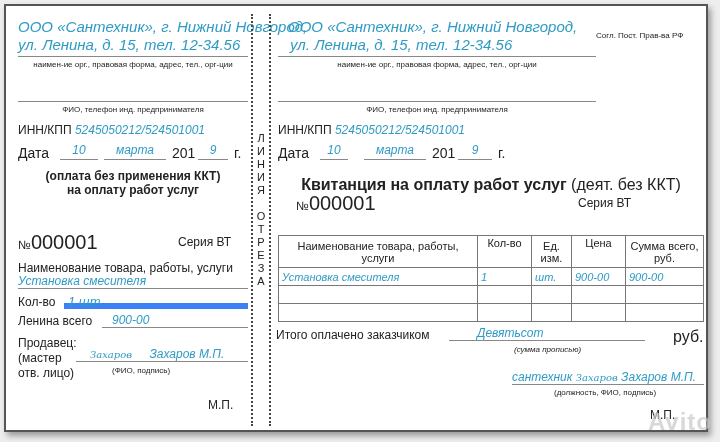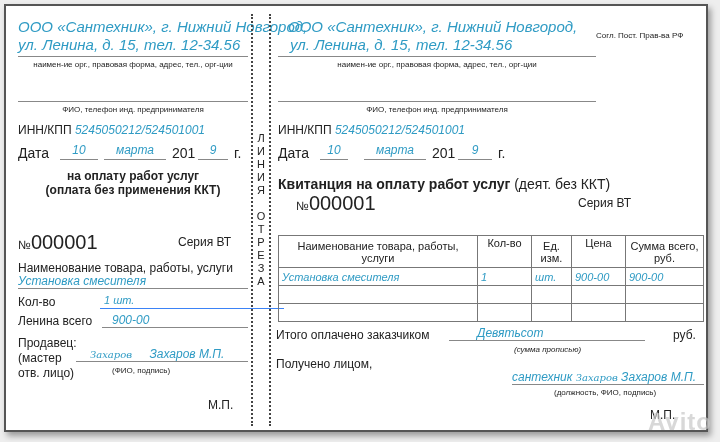--- a/index.html
+++ b/index.html
@@ -46,34 +46,34 @@
     <div class="abs" style="left:12px;top:139px;font-size:14px;width:232px;height:20px;">
       <span class="abs" style="left:0;top:0;">Дата</span>
       <span class="abs blue" style="left:42px;top:-2px;width:38px;text-align:center;font-size:12px;border-bottom:1px solid #888;height:17px;">10</span>
       <span class="abs blue" style="left:86px;top:-2px;width:62px;text-align:center;font-size:12px;border-bottom:1px solid #888;height:17px;">марта</span>
       <span class="abs" style="left:154px;top:0;">201</span>
       <span class="abs blue" style="left:180px;top:-2px;width:30px;text-align:center;font-size:12px;border-bottom:1px solid #888;height:17px;">9</span>
       <span class="abs" style="left:216px;top:0;">г.</span>
     </div>
 
     <div class="abs" style="left:12px;top:163px;width:230px;text-align:center;font-size:12px;font-weight:bold;line-height:14px;">
+      <div>(оплата без применения ККТ)</div>
       <div>на оплату работ услуг</div>
-      <div>(оплата без применения ККТ)</div>
     </div>
 
     <div class="abs" style="left:12px;top:225px;">
       <span style="font-size:12px;">№</span><span style="font-size:20px;">000001</span>
     </div>
     <div class="abs" style="left:172px;top:229px;font-size:12px;">Серия ВТ</div>
 
     <div class="abs" style="left:12px;top:255px;font-size:12px;">Наименование товара, работы, услуги</div>
     <div class="abs blue" style="left:12px;top:268px;width:230px;font-size:12px;border-bottom:1px solid #888;height:15px;">Установка смесителя</div>
 
     <div class="abs" style="left:12px;top:289px;font-size:12px;">Кол-во</div>
-    <div class="abs blue" style="left:58px;top:288px;width:184px;font-size:11px;border-bottom:1px solid #3b82f6;height:15px;padding-left:4px;margin-left:36px;">1 шт.</div>
+    <div class="abs blue" style="left:58px;top:288px;width:184px;font-size:13px;border-bottom:6px solid #3b82f6;height:15px;padding-left:4px;">1 шт.</div>
 
     <div class="abs" style="left:12px;top:308px;font-size:12px;">Ленина всего</div>
     <div class="abs blue" style="left:96px;top:307px;width:146px;font-size:12px;border-bottom:1px solid #888;height:15px;padding-left:10px;">900-00</div>
 
     <div class="abs" style="left:12px;top:330px;font-size:12px;line-height:15px;">
       <div>Продавец:</div>
       <div>(мастер</div>
       <div>отв. лицо)</div>
     </div>
     <div class="abs" style="left:70px;top:341px;width:172px;border-bottom:1px solid #888;height:15px;font-size:12px;">
@@ -123,21 +123,21 @@
 
     <div class="abs" style="left:272px;top:139px;font-size:14px;width:232px;height:20px;">
       <span class="abs" style="left:0;top:0;">Дата</span>
       <span class="abs blue" style="left:42px;top:-2px;width:28px;text-align:center;font-size:12px;border-bottom:1px solid #888;height:17px;">10</span>
       <span class="abs blue" style="left:86px;top:-2px;width:62px;text-align:center;font-size:12px;border-bottom:1px solid #888;height:17px;">марта</span>
       <span class="abs" style="left:154px;top:0;">201</span>
       <span class="abs blue" style="left:180px;top:-2px;width:34px;text-align:center;font-size:12px;border-bottom:1px solid #888;height:17px;">9</span>
       <span class="abs" style="left:220px;top:0;">г.</span>
     </div>
 
-    <div class="abs" style="left:272px;top:170px;width:426px;font-size:14px;">
+    <div class="abs" style="left:272px;top:170px;width:426px;text-align:center;font-size:16px;">
       <span style="font-weight:bold;">Квитанция на оплату работ услуг</span>
       <span>(деят. без ККТ)</span>
     </div>
 
     <div class="abs" style="left:290px;top:186px;">
       <span style="font-size:12px;">№</span><span style="font-size:20px;">000001</span>
     </div>
     <div class="abs" style="left:572px;top:190px;font-size:12px;">Серия ВТ</div>
 
     <table class="items">
@@ -170,25 +170,24 @@
           <td></td>
           <td></td>
           <td></td>
           <td></td>
         </tr>
       </tbody>
     </table>
 
     <div class="abs" style="left:270px;top:322px;font-size:12px;">Итого оплачено заказчиком</div>
     <div class="abs blue" style="left:443px;top:320px;width:196px;font-size:12px;border-bottom:1px solid #888;height:15px;padding-left:28px;">Девятьсот</div>
-    <div class="abs" style="left:648px;top:322px;font-size:12px;padding-left:19px;">руб.</div>
+    <div class="abs" style="left:648px;top:322px;font-size:16px;padding-left:19px;">руб.</div>
     <div class="abs small" style="left:508px;top:339px;font-style:italic;">(сумма прописью)</div>
 
     <div class="abs" style="left:270px;top:351px;font-size:12px;line-height:15px;">
-      <div>Получено лицом,</div>
     </div>
     <div class="abs" style="left:506px;top:364px;width:192px;border-bottom:1px solid #888;height:15px;font-size:12px;white-space:nowrap;">
       <span class="blue">сантехник</span>
       <span class="blue" style="font-family:'DejaVu Serif',serif;font-size:10px;">Захаров</span>
       <span class="blue">Захаров М.П.</span>
     </div>
     <div class="abs small" style="left:548px;top:382px;">(должность, ФИО, подпись)</div>
 
     <div class="abs" style="left:644px;top:402px;font-size:12px;">М.П.</div>
   </div>

